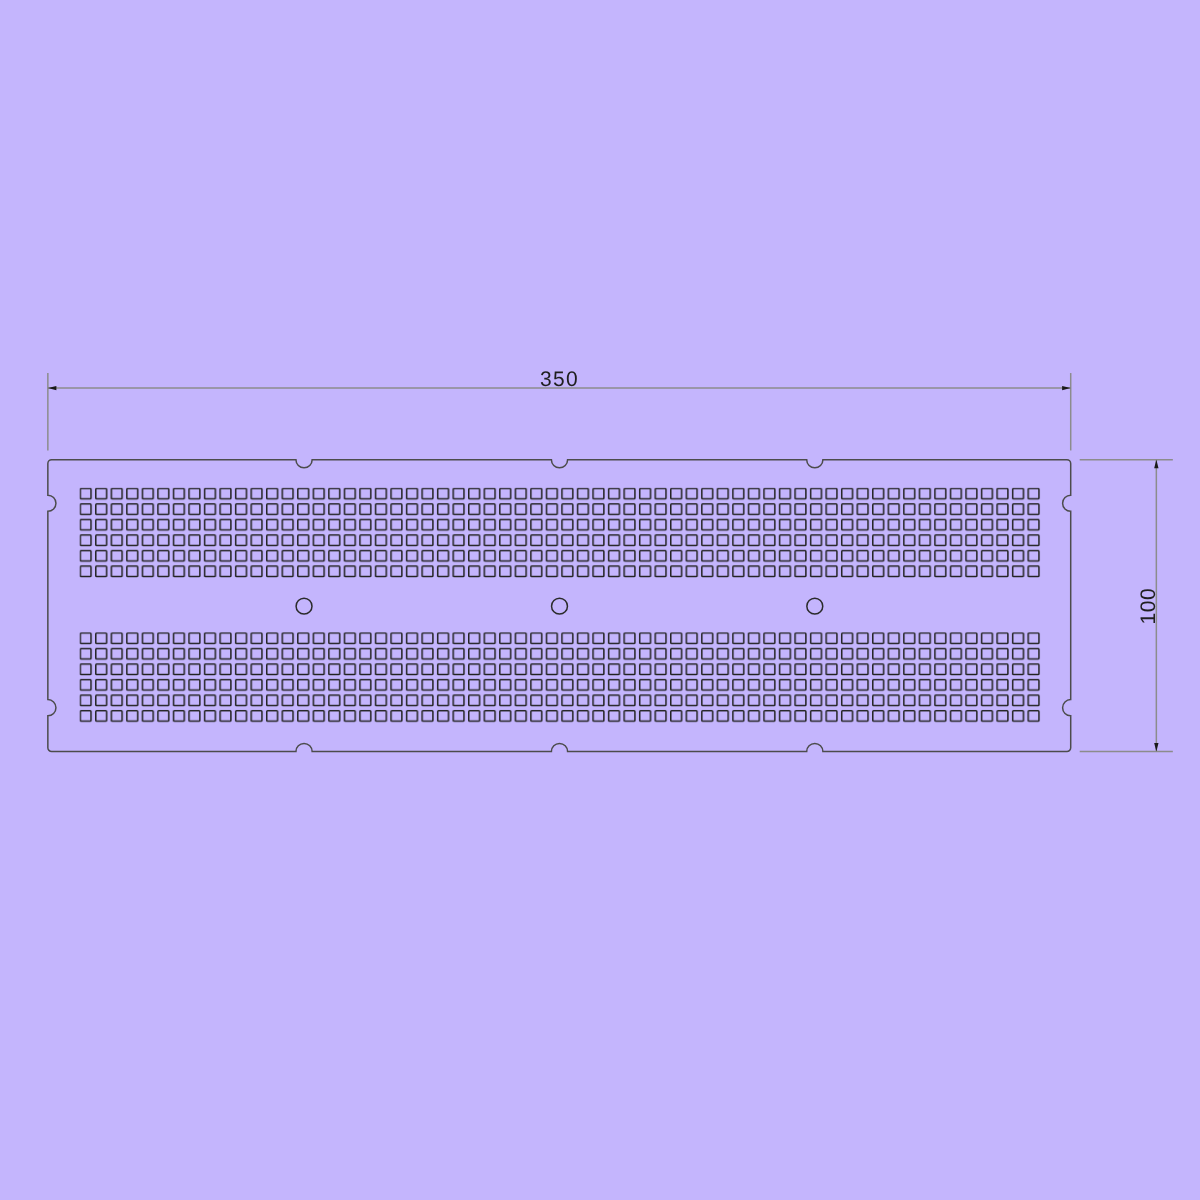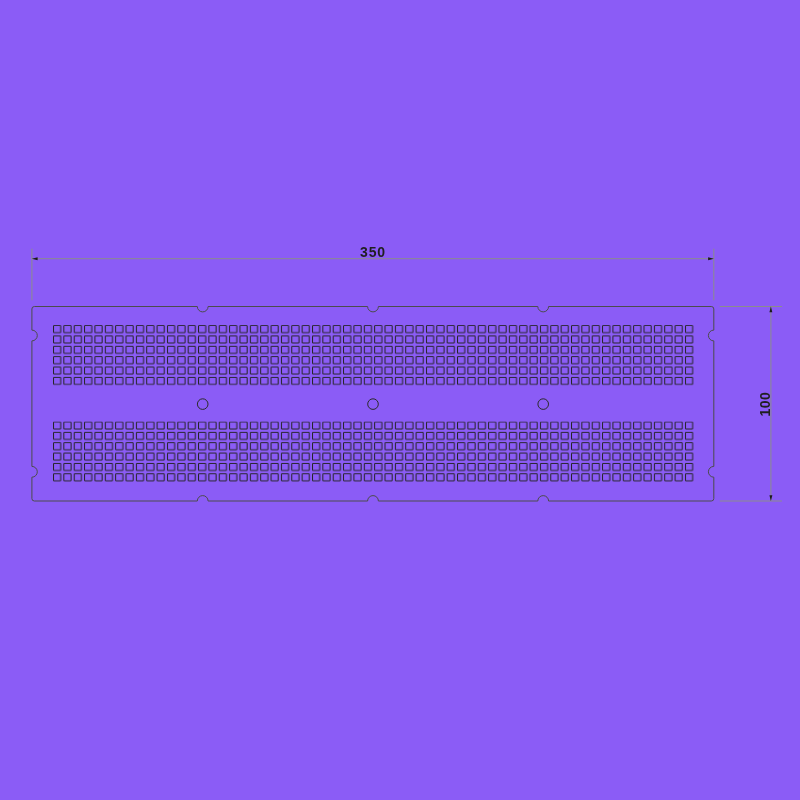--- a/index.html
+++ b/index.html
@@ -1,17 +1,17 @@
 <!DOCTYPE html>
 <html><head>
 <meta charset="utf-8">
 <title>Perforated Plate Drawing</title>
 <style>
   html,body{margin:0;padding:0;background:#ffffff;}
-  .page{width:800px;height:800px;position:relative;background:#8b5cf6;overflow:hidden;font-weight:bold;}
+  .page{width:800px;height:800px;position:relative;background:#c4b5fd;overflow:hidden;}
   svg{position:absolute;top:0;left:0;}
   text{font-family:"Liberation Sans", sans-serif;}
 </style>
 </head>
 <body>
 <div class="page">
 <svg width="800" height="800" viewBox="0 0 800 800">
   <defs>
     <pattern id="sqA" x="53" y="325.1" width="10.36" height="10.36" patternUnits="userSpaceOnUse">
       <rect x="0.5" y="0.5" width="7.2" height="7.0" rx="0.6" fill="none" stroke="#232323" stroke-width="1"></rect>

